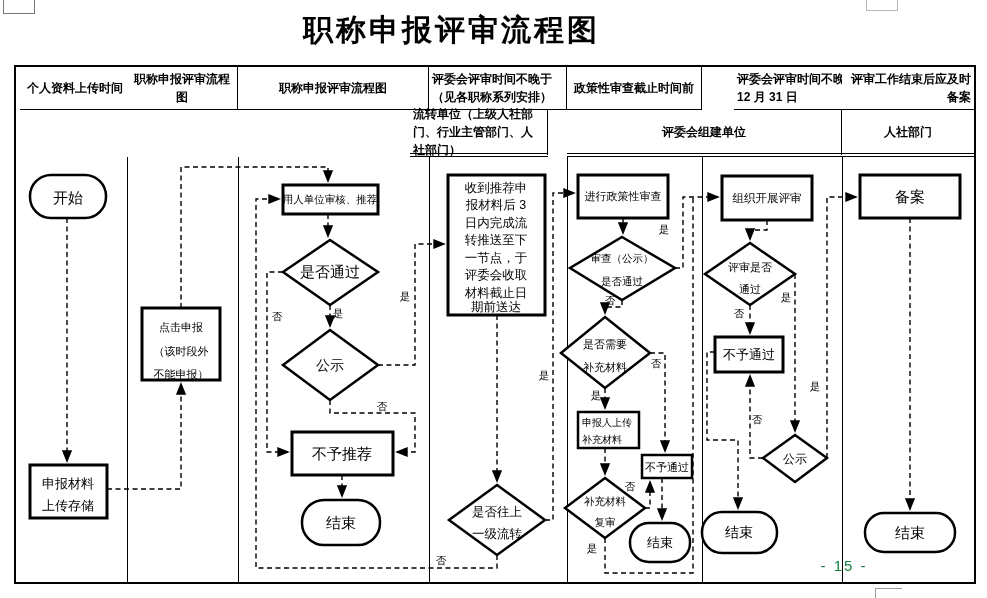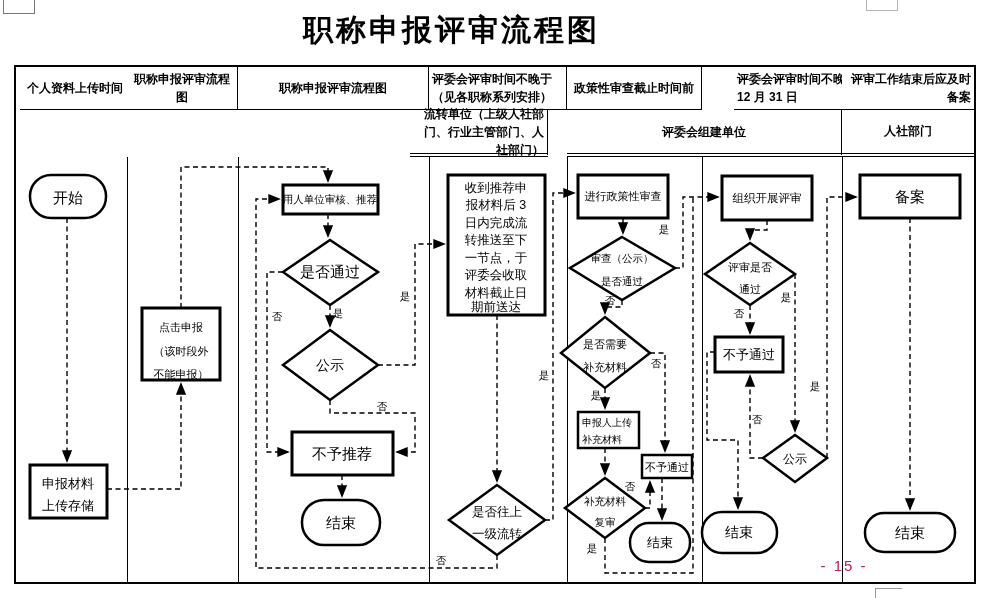--- a/index.html
+++ b/index.html
@@ -20,21 +20,21 @@
     justify-content:center;text-align:center;font-size:12px;font-weight:bold;
     line-height:1.5;padding:1px 3px;border-right:1px solid #000;background:#fff;
   }
   .cell.left{justify-content:flex-start;text-align:left;}
   .r1{top:0;height:43px;border-bottom:1px solid #000;}
   .r2{top:43px;height:47px;border-bottom:4px double #000;}
   .lastcol{border-right:none;text-align:right;}
   .lane{position:absolute;top:90px;height:425px;width:1px;background:#000;}
   .pagenum{
     position:absolute;left:804px;top:557px;width:80px;text-align:center;
-    font-size:15px;letter-spacing:2px;color:#be185d;background:transparent;z-index:5;
+    font-size:15px;letter-spacing:2px;color:#15803d;background:transparent;z-index:5;
   }
   .artifact-tl{position:absolute;left:3px;top:-8px;width:30px;height:20px;border:1px solid #777;}
   .artifact-tr{position:absolute;left:866px;top:-8px;width:30px;height:17px;border:1px solid #b5b5b5;}
   .artifact-bc{position:absolute;left:875px;top:588px;width:26px;height:12px;border-top:1px solid #9a9a9a;border-left:1px solid #9a9a9a;}
   svg.flow{position:absolute;left:0;top:0;z-index:3;}
   svg.flow text{font-family:"Liberation Sans","DejaVu Sans",sans-serif;fill:#000;}
   .shape{fill:#fff;stroke:#000;}
   .conn{fill:none;stroke:#000;stroke-width:1.4;stroke-dasharray:5 3.5;}
   .yn{font-size:10.5px;}
 </style>
@@ -52,23 +52,23 @@
   <div class="table">
 
     <div class="cell r1" style="left:4px;width:111px;">个人资料上传时间</div>
     <div class="cell r1" style="left:111px;width:111px;">职称申报评审流程图</div>
     <div class="cell r1" style="left:222px;width:191px;">职称申报评审流程图</div>
     <div class="cell r1 left" style="left:413px;width:138px;">评委会评审时间不晚于（见各职称系列安排）</div>
     <div class="cell r1" style="left:551px;width:135px;text-align:right;">政策性审查截止时间前</div>
     <div class="cell r1 left" style="left:686px;width:140px;margin-left:32px;">评委会评审时间不晚于 12 月 31 日</div>
     <div class="cell r1 lastcol" style="left:826px;width:132px;">评审工作结束后应及时备案</div>
 
-    <div class="cell r2 left" style="left:394px;width:138px;text-align:right;">流转单位（上级人社部门、行业主管部门、人社部门）</div>
+    <div class="cell r2 left" style="left:394px;width:138px;">流转单位（上级人社部门、行业主管部门、人社部门）</div>
     <div class="cell r2" style="left:551px;width:275px;">评委会组建单位</div>
-    <div class="cell r2 lastcol" style="left:826px;width:132px;font-family:Liberation Mono, monospace;">人社部门</div>
+    <div class="cell r2 lastcol" style="left:826px;width:132px;">人社部门</div>
 
     <div class="lane" style="left:111px;"></div>
     <div class="lane" style="left:222px;"></div>
     <div class="lane" style="left:413px;"></div>
     <div class="lane" style="left:551px;"></div>
     <div class="lane" style="left:686px;"></div>
     <div class="lane" style="left:826px;"></div>
   </div>
 
   <svg class="flow" width="987" height="598" viewBox="0 0 987 598">

